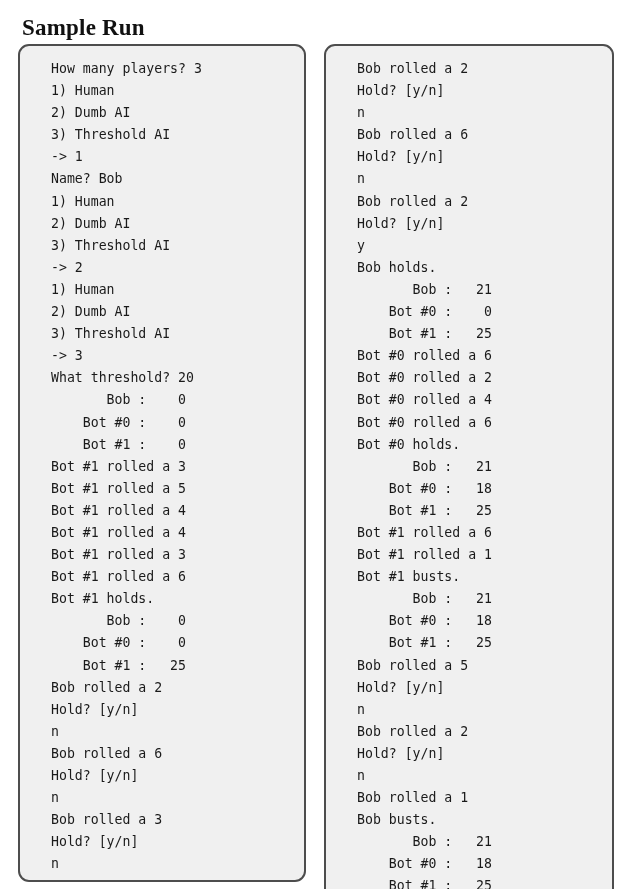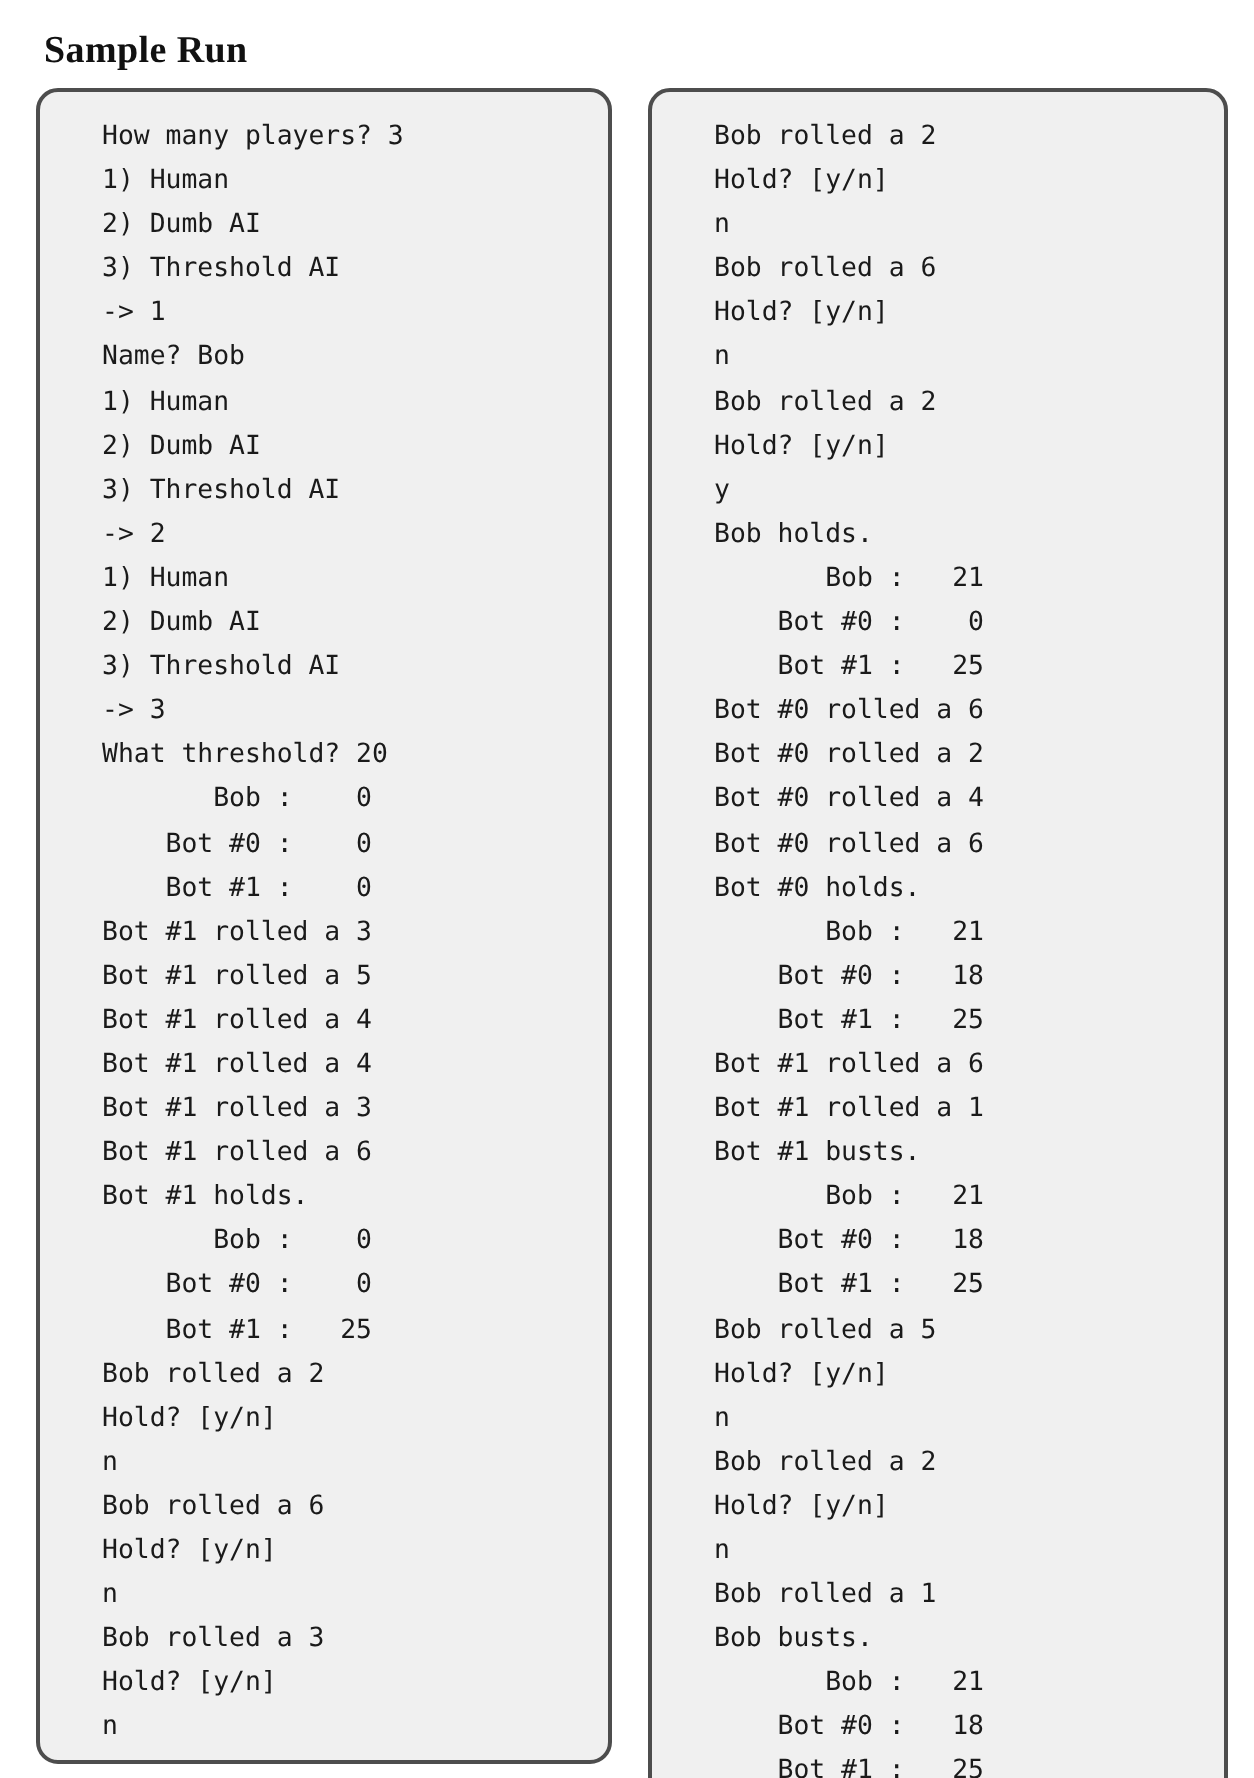--- a/index.html
+++ b/index.html
@@ -16,21 +16,21 @@
     font-family: "Liberation Serif", "DejaVu Serif", serif;
     color: #000000;
   }
 
   #page-title {
     position: absolute;
     left: 22px;
     top: 1px;
     font-family: "Liberation Serif", "DejaVu Serif", serif;
     font-weight: bold;
-    font-size: 19px;
+    font-size: 23px;
     line-height: 24px;
     letter-spacing: 0.2px;
     color: #111111;
     white-space: nowrap;
   }
 
   #panels {
     position: absolute;
     left: 0;
     top: 0;

